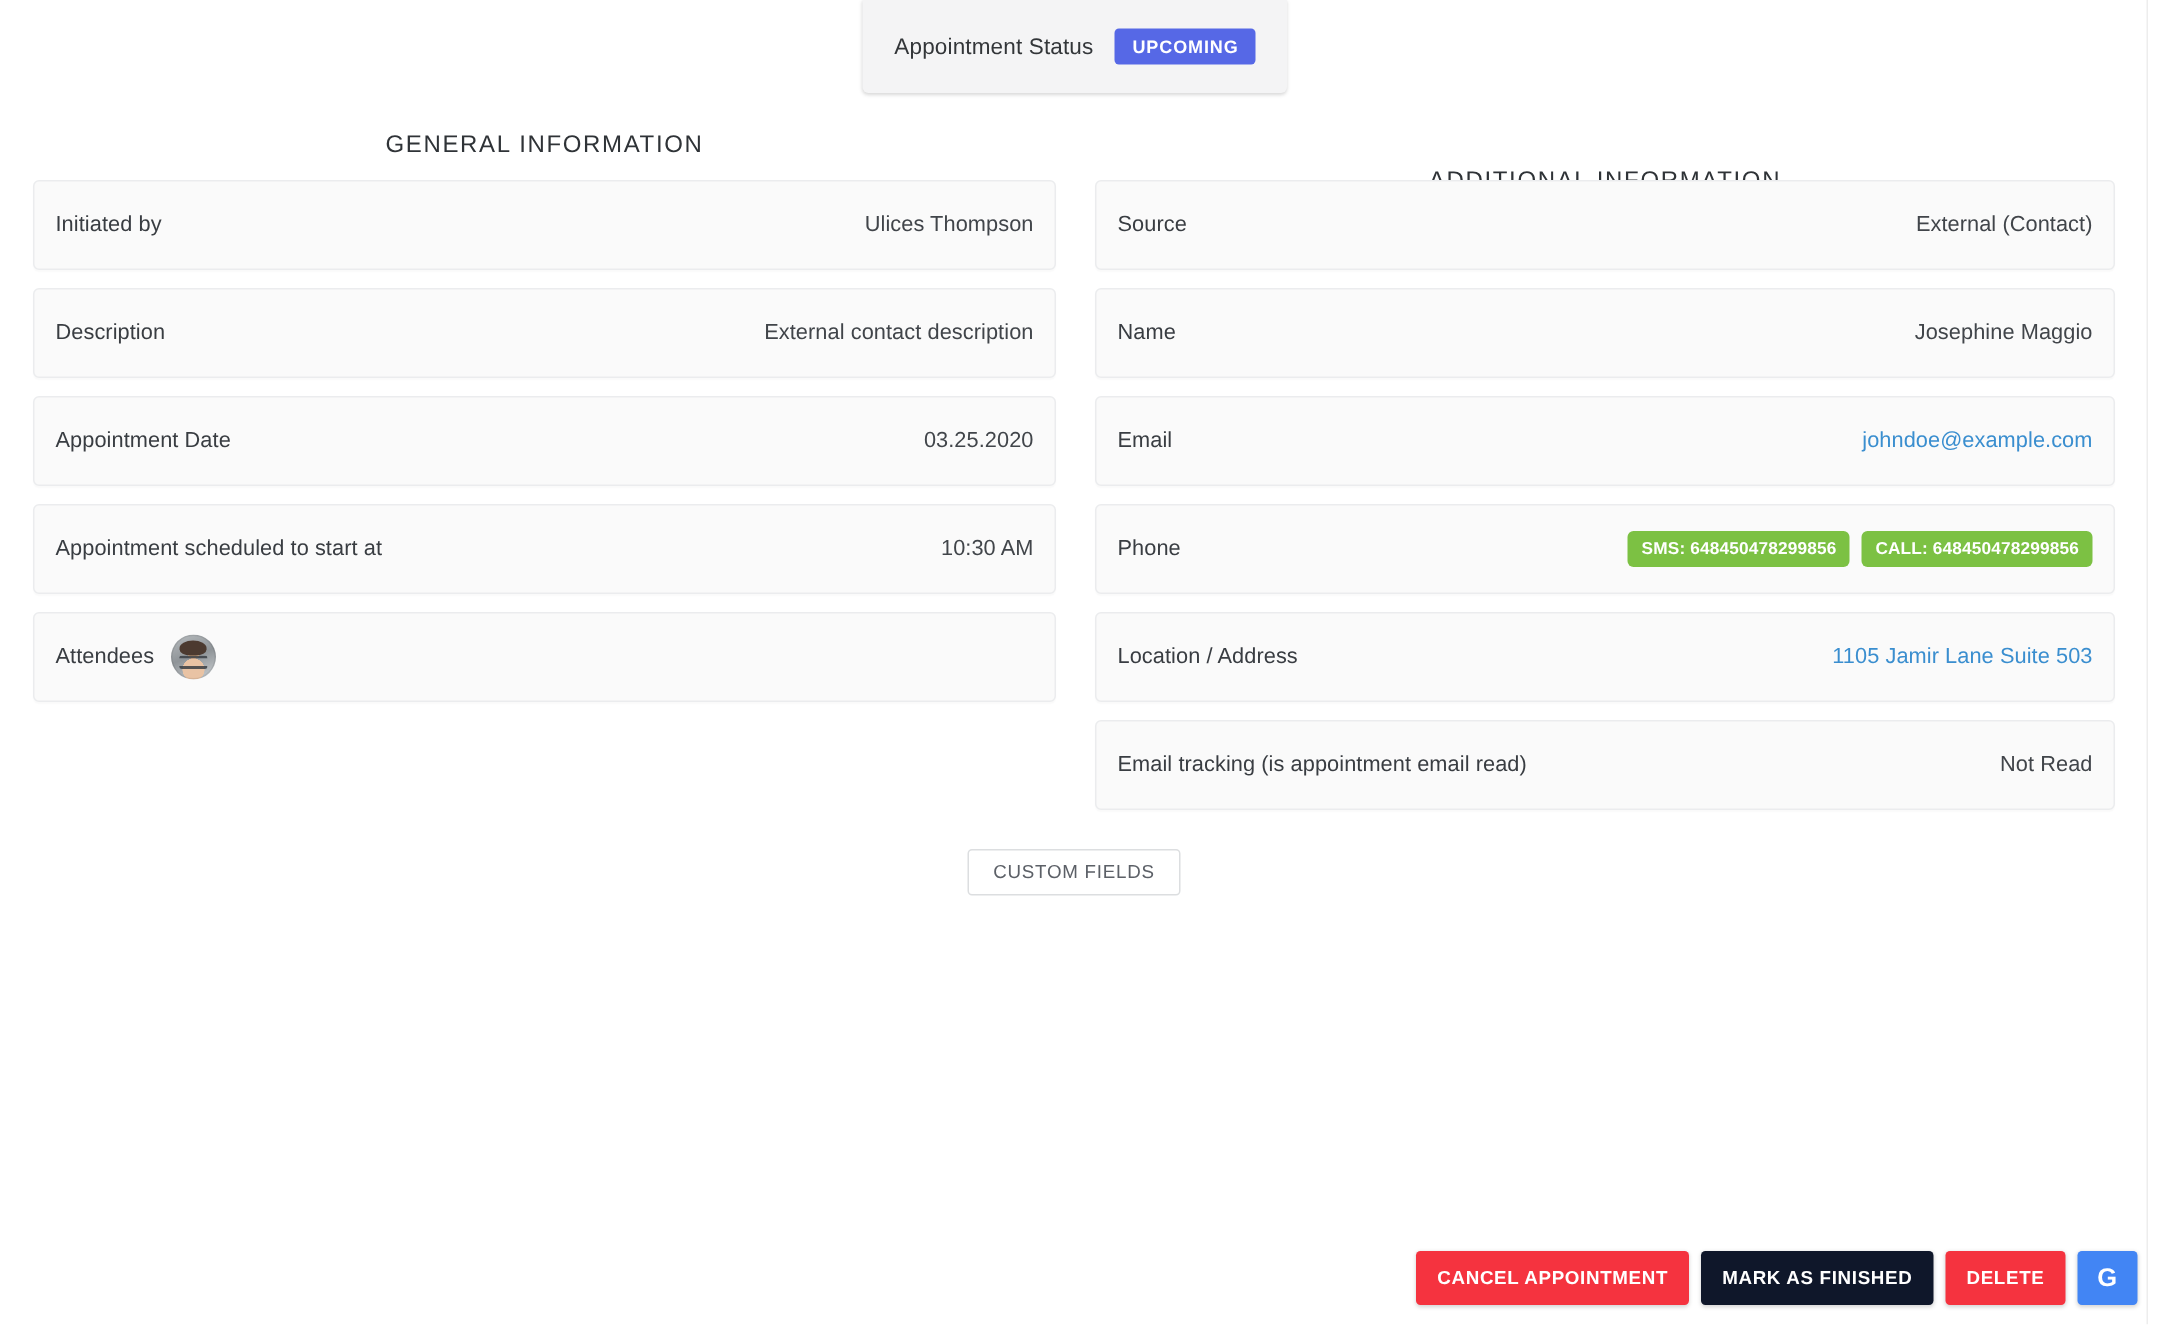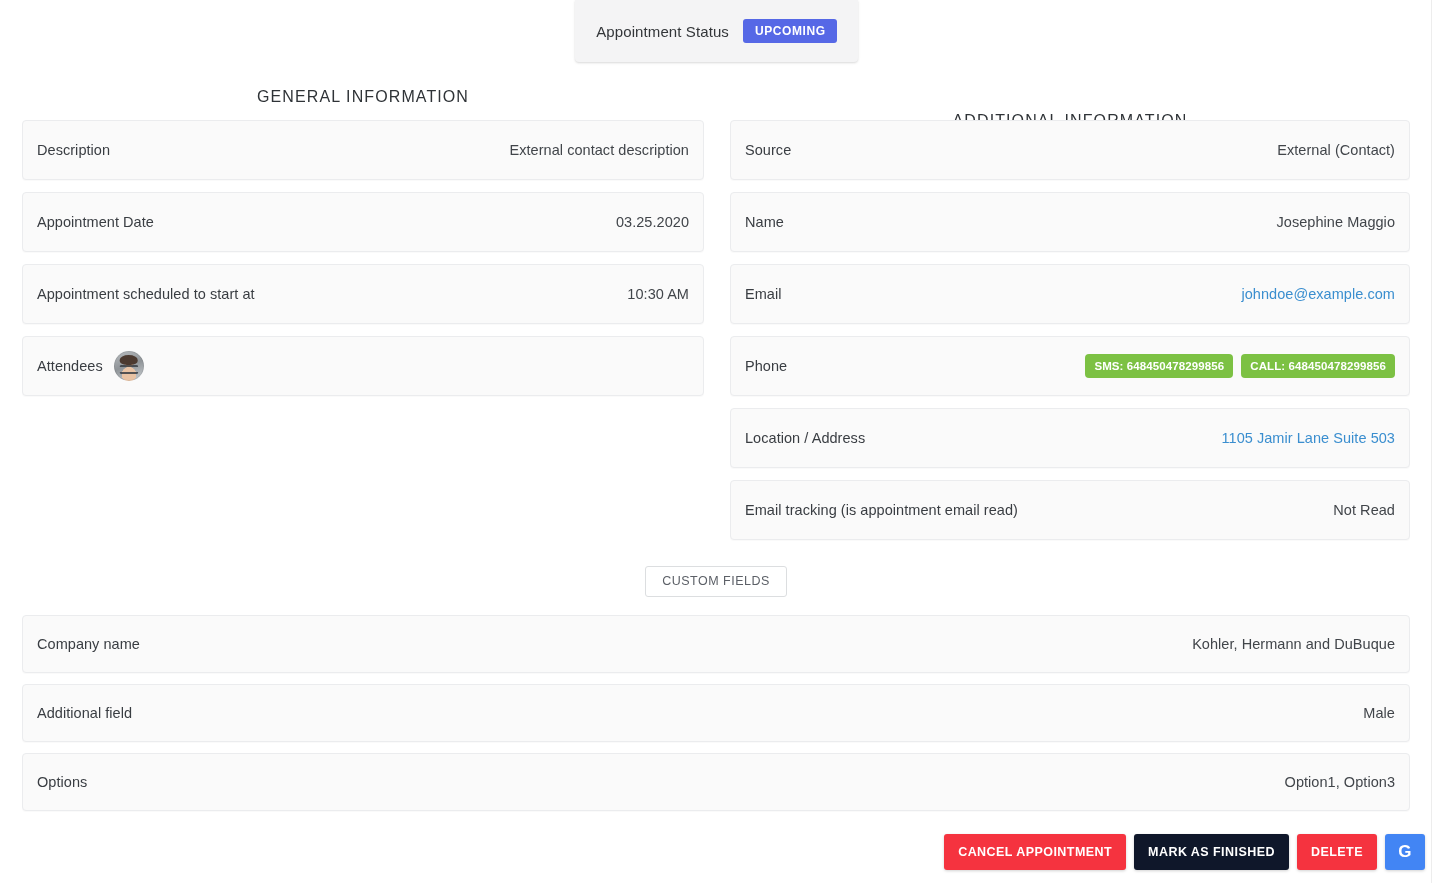--- a/index.html
+++ b/index.html
@@ -129,20 +129,24 @@
   <div class="status-card">
     <span class="status-label">Appointment Status</span>
     <span class="status-badge">UPCOMING</span>
   </div>
 
   <div class="col-head left">GENERAL INFORMATION</div>
   <div class="col-head right">ADDITIONAL INFORMATION</div>
 
   <div class="rows left">
 
+    <div class="row">
+      <span class="r-label">Initiated by</span>
+      <span class="r-value">Ulices Thompson</span>
+    </div>
 
 
     <div class="row">
       <span class="r-label">Description</span>
       <span class="r-value">External contact description</span>
     </div>
 
     <div class="row">
       <span class="r-label">Appointment Date</span>
       <span class="r-value">03.25.2020</span>
@@ -197,38 +201,20 @@
       <span class="r-label">Email tracking (is appointment email read)</span>
       <span class="r-value">Not Read</span>
     </div>
 
   </div>
 
   <div class="custom-fields-wrap">
     <button class="custom-fields-btn">CUSTOM FIELDS</button>
   </div>
 
-  <div class="rows full">
-
-    <div class="row">
-      <span class="r-label">Company name</span>
-      <span class="r-value">Kohler, Hermann and DuBuque</span>
-    </div>
-
-    <div class="row">
-      <span class="r-label">Additional field</span>
-      <span class="r-value">Male</span>
-    </div>
-
-    <div class="row">
-      <span class="r-label">Options</span>
-      <span class="r-value">Option1, Option3</span>
-    </div>
-
-  </div>
 
   <div class="actions">
     <button class="btn red">CANCEL APPOINTMENT</button>
     <button class="btn cyan">MARK AS FINISHED</button>
     <button class="btn red">DELETE</button>
     <button class="btn gbtn">G</button>
   </div>
 
 </div>
 

